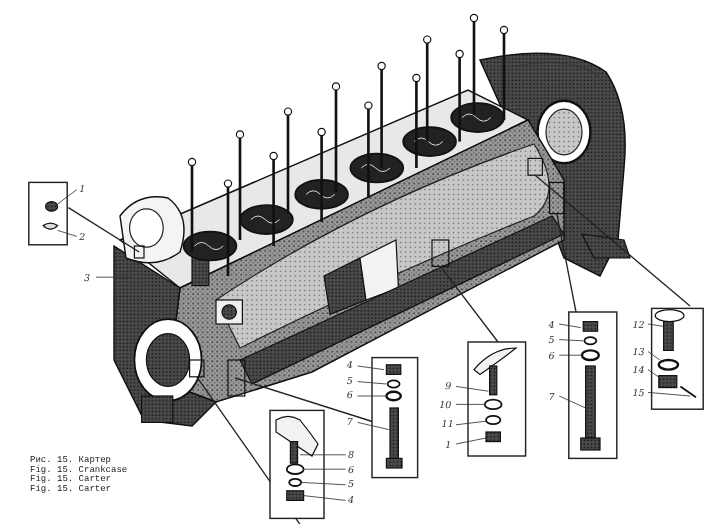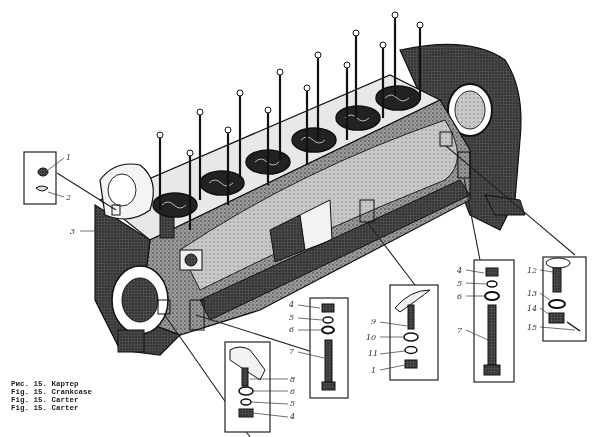--- a/index.html
+++ b/index.html
@@ -1,19 +1,19 @@
 <!DOCTYPE html>
 <html><head>
 <meta charset="utf-8">
 <style>
   html, body { margin:0; padding:0; background:#ffffff; }
   body { width:600px; height:437px; position:relative; overflow:hidden; font-family:"DejaVu Sans Mono", monospace; }
   #stage { position:absolute; left:0; top:0; width:600px; height:437px; }
   .lbl { font-family:"DejaVu Serif", serif; font-style:italic; font-size:8px; fill:#333; }
-  .cap { position:absolute; left:11px; font-family:"Liberation Mono", "DejaVu Sans Mono", monospace; font-size:7.5px; color:#222; line-height:8px; white-space:pre;font-weight:bold; }
+  .cap { position:absolute; left:25px; font-family:"Liberation Mono", "DejaVu Sans Mono", monospace; font-size:7.5px; color:#222; line-height:8px; white-space:pre; }
   .frame { fill:#fff; stroke:#222; stroke-width:1.2; }
   .lead { stroke:#333; stroke-width:0.7; fill:none; }
   .conn { stroke:#222; stroke-width:1.1; fill:none; }
 </style>
 </head>
 <body>
 
 <svg id="stage" viewBox="0 0 600 437" xmlns="http://www.w3.org/2000/svg">
   <defs>
     <pattern id="stipple" width="4" height="4" patternUnits="userSpaceOnUse">

